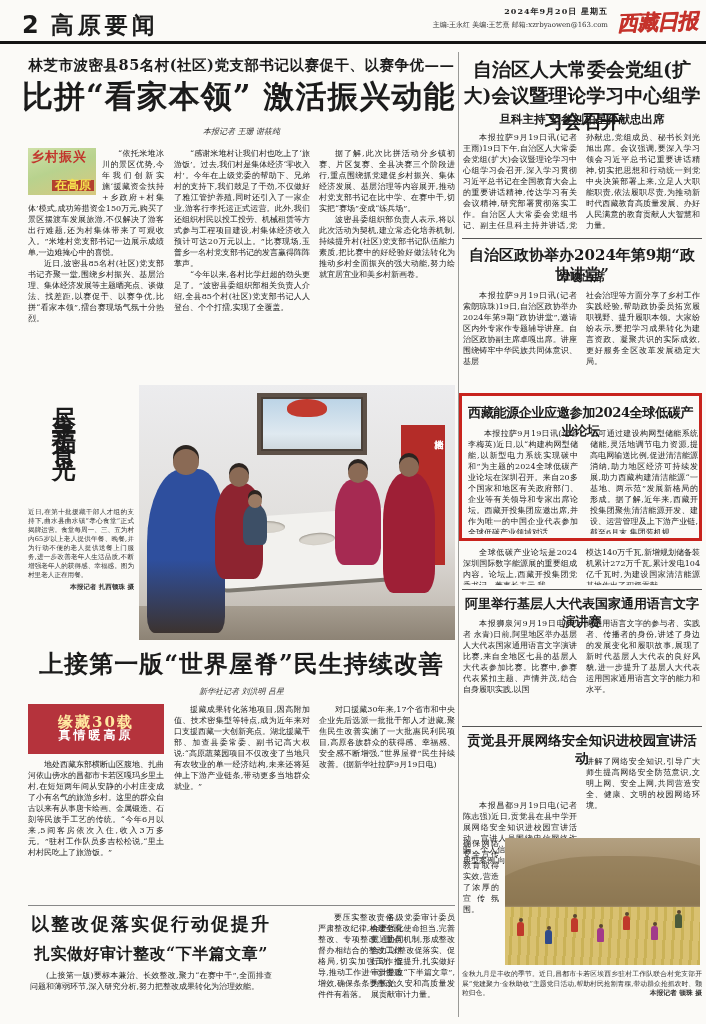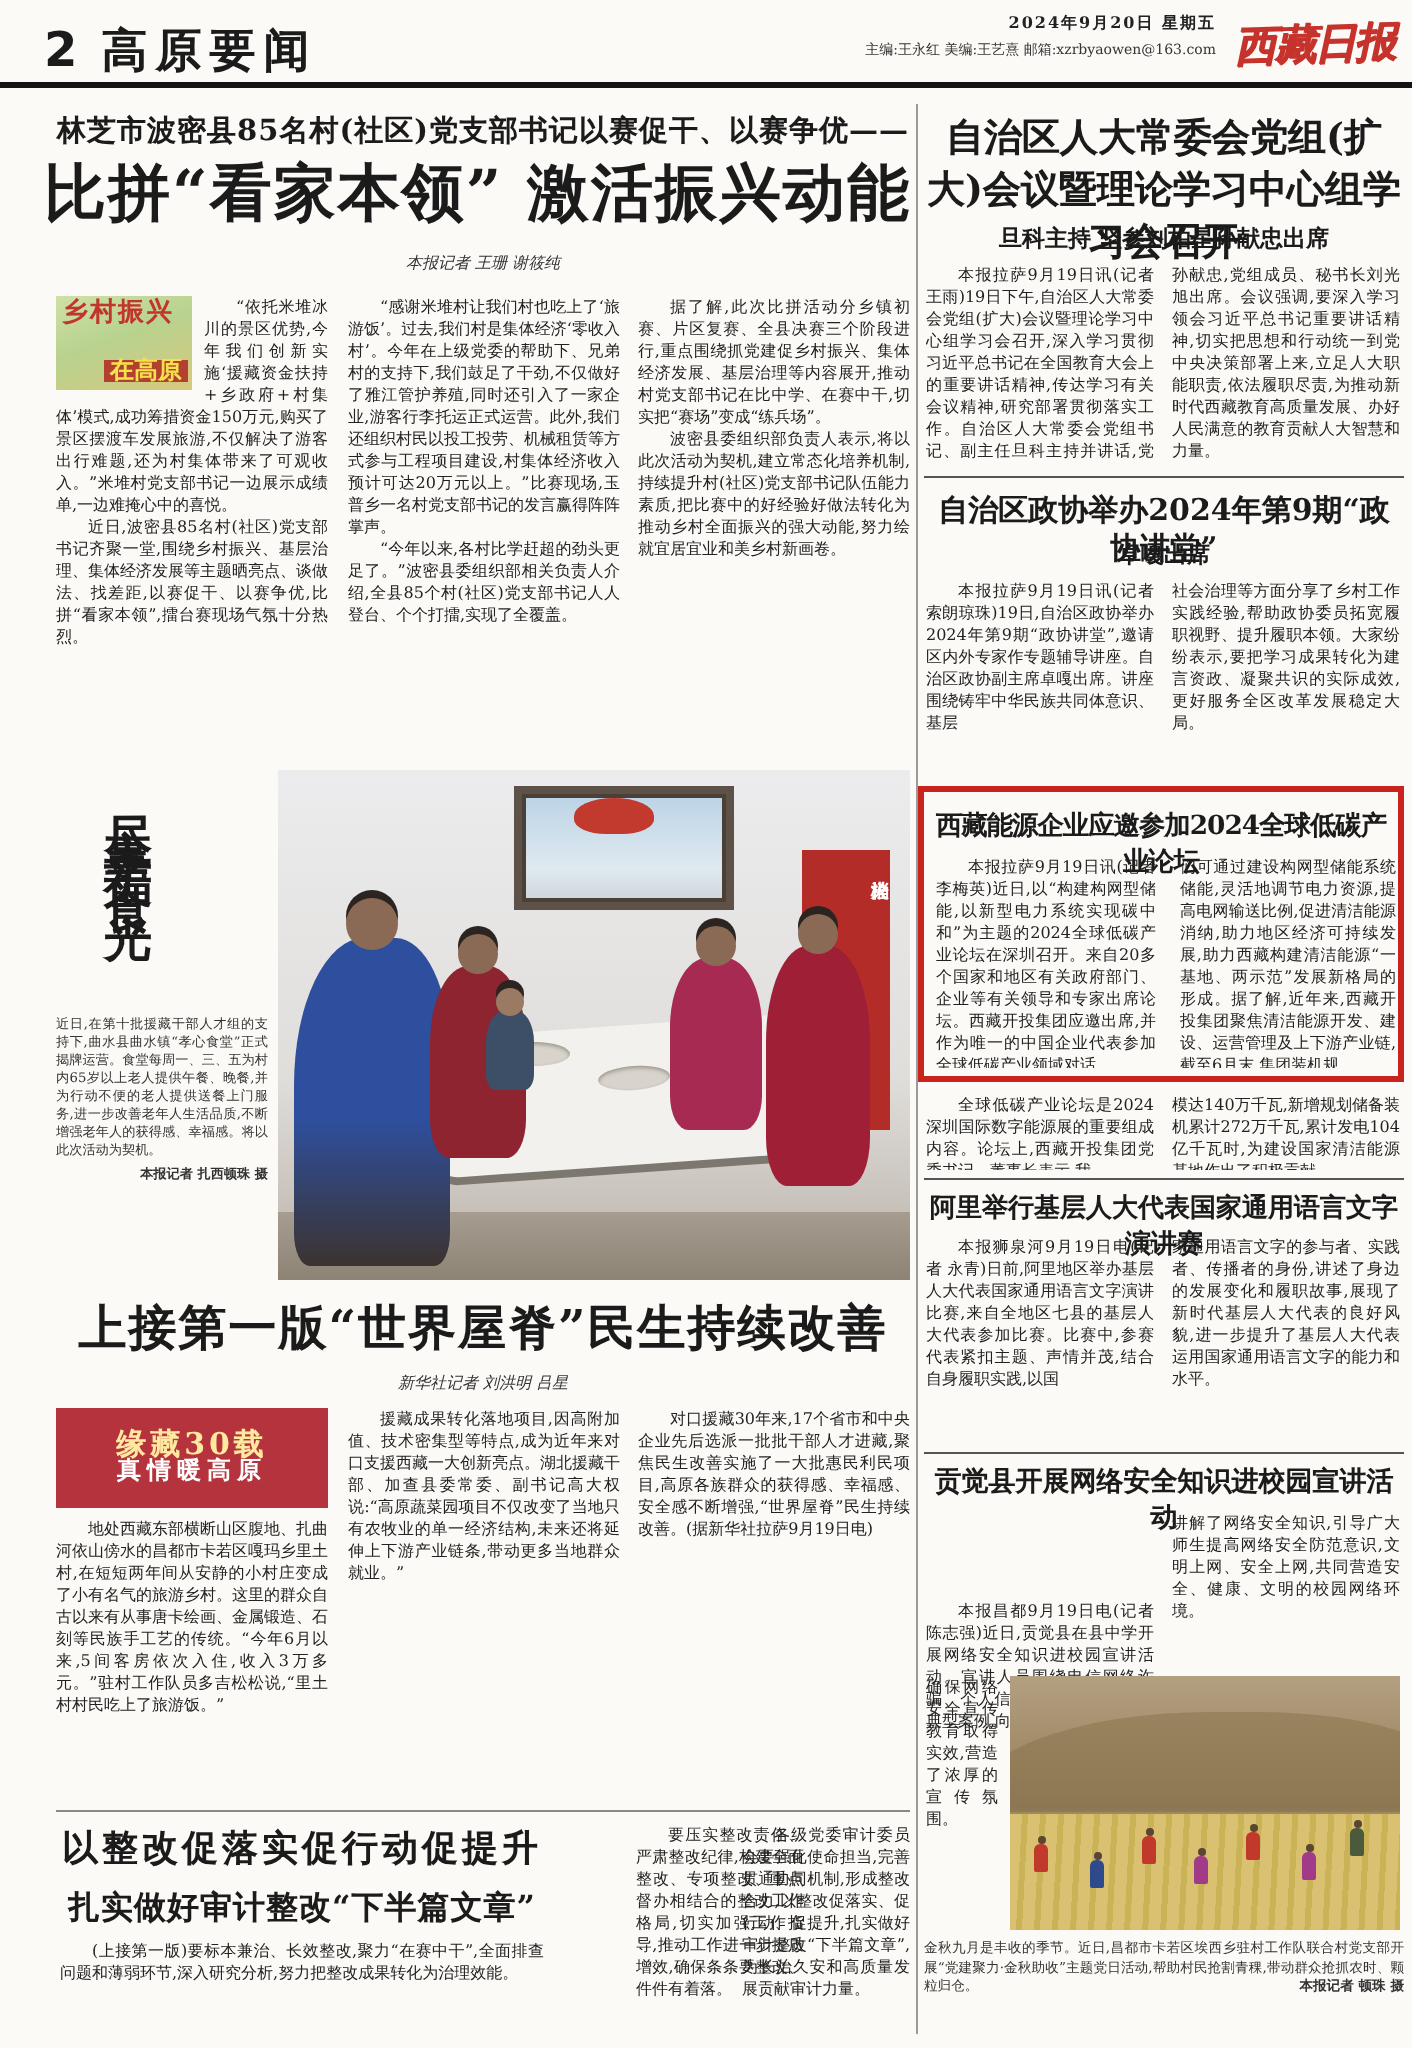--- a/index.html
+++ b/index.html
@@ -120,21 +120,21 @@
     <p>“感谢米堆村让我们村也吃上了‘旅游饭’。过去,我们村是集体经济‘零收入村’。今年在上级党委的帮助下、兄弟村的支持下,我们鼓足了干劲,不仅做好了雅江管护养殖,同时还引入了一家企业,游客行李托运正式运营。此外,我们还组织村民以投工投劳、机械租赁等方式参与工程项目建设,村集体经济收入预计可达20万元以上。”比赛现场,玉普乡一名村党支部书记的发言赢得阵阵掌声。</p>
     <p>“今年以来,各村比学赶超的劲头更足了。”波密县委组织部相关负责人介绍,全县85个村(社区)党支部书记人人登台、个个打擂,实现了全覆盖。</p>
   </div>
   <div class="bodycol" style="left:319px; top:148px; width:136px; height:231px;">
     <p>据了解,此次比拼活动分乡镇初赛、片区复赛、全县决赛三个阶段进行,重点围绕抓党建促乡村振兴、集体经济发展、基层治理等内容展开,推动村党支部书记在比中学、在赛中干,切实把“赛场”变成“练兵场”。</p>
     <p>波密县委组织部负责人表示,将以此次活动为契机,建立常态化培养机制,持续提升村(社区)党支部书记队伍能力素质,把比赛中的好经验好做法转化为推动乡村全面振兴的强大动能,努力绘就宜居宜业和美乡村新画卷。</p>
   </div>
 
   <div class="vtitle">尽享幸福『食』光</div>
   <div class="photo-cap">
-    <span>近日,在第十批援藏干部人才组的支持下,曲水县曲水镇“孝心食堂”正式揭牌运营。食堂每周一、三、五为村内65岁以上老人提供午餐、晚餐,并为行动不便的老人提供送餐上门服务,进一步改善老年人生活品质,不断增强老年人的获得感、幸福感。将以此次活动为契机。</span>
+    <span>近日,在第十批援藏干部人才组的支持下,曲水县曲水镇“孝心食堂”正式揭牌运营。食堂每周一、三、五为村内65岁以上老人提供午餐、晚餐,并为行动不便的老人提供送餐上门服务,进一步改善老年人生活品质,不断增强老年人的获得感、幸福感。图为村里老人正在用餐。</span>
     <div class="photo-credit">本报记者 扎西顿珠 摄</div>
   </div>
 
   <div class="photo1">
     <div class="p1-frame">
         <div class="inner"></div>
         <div class="flag"></div>
       </div>
     <div class="p1-cab">
       <span class="lbl">消火栓</span>

